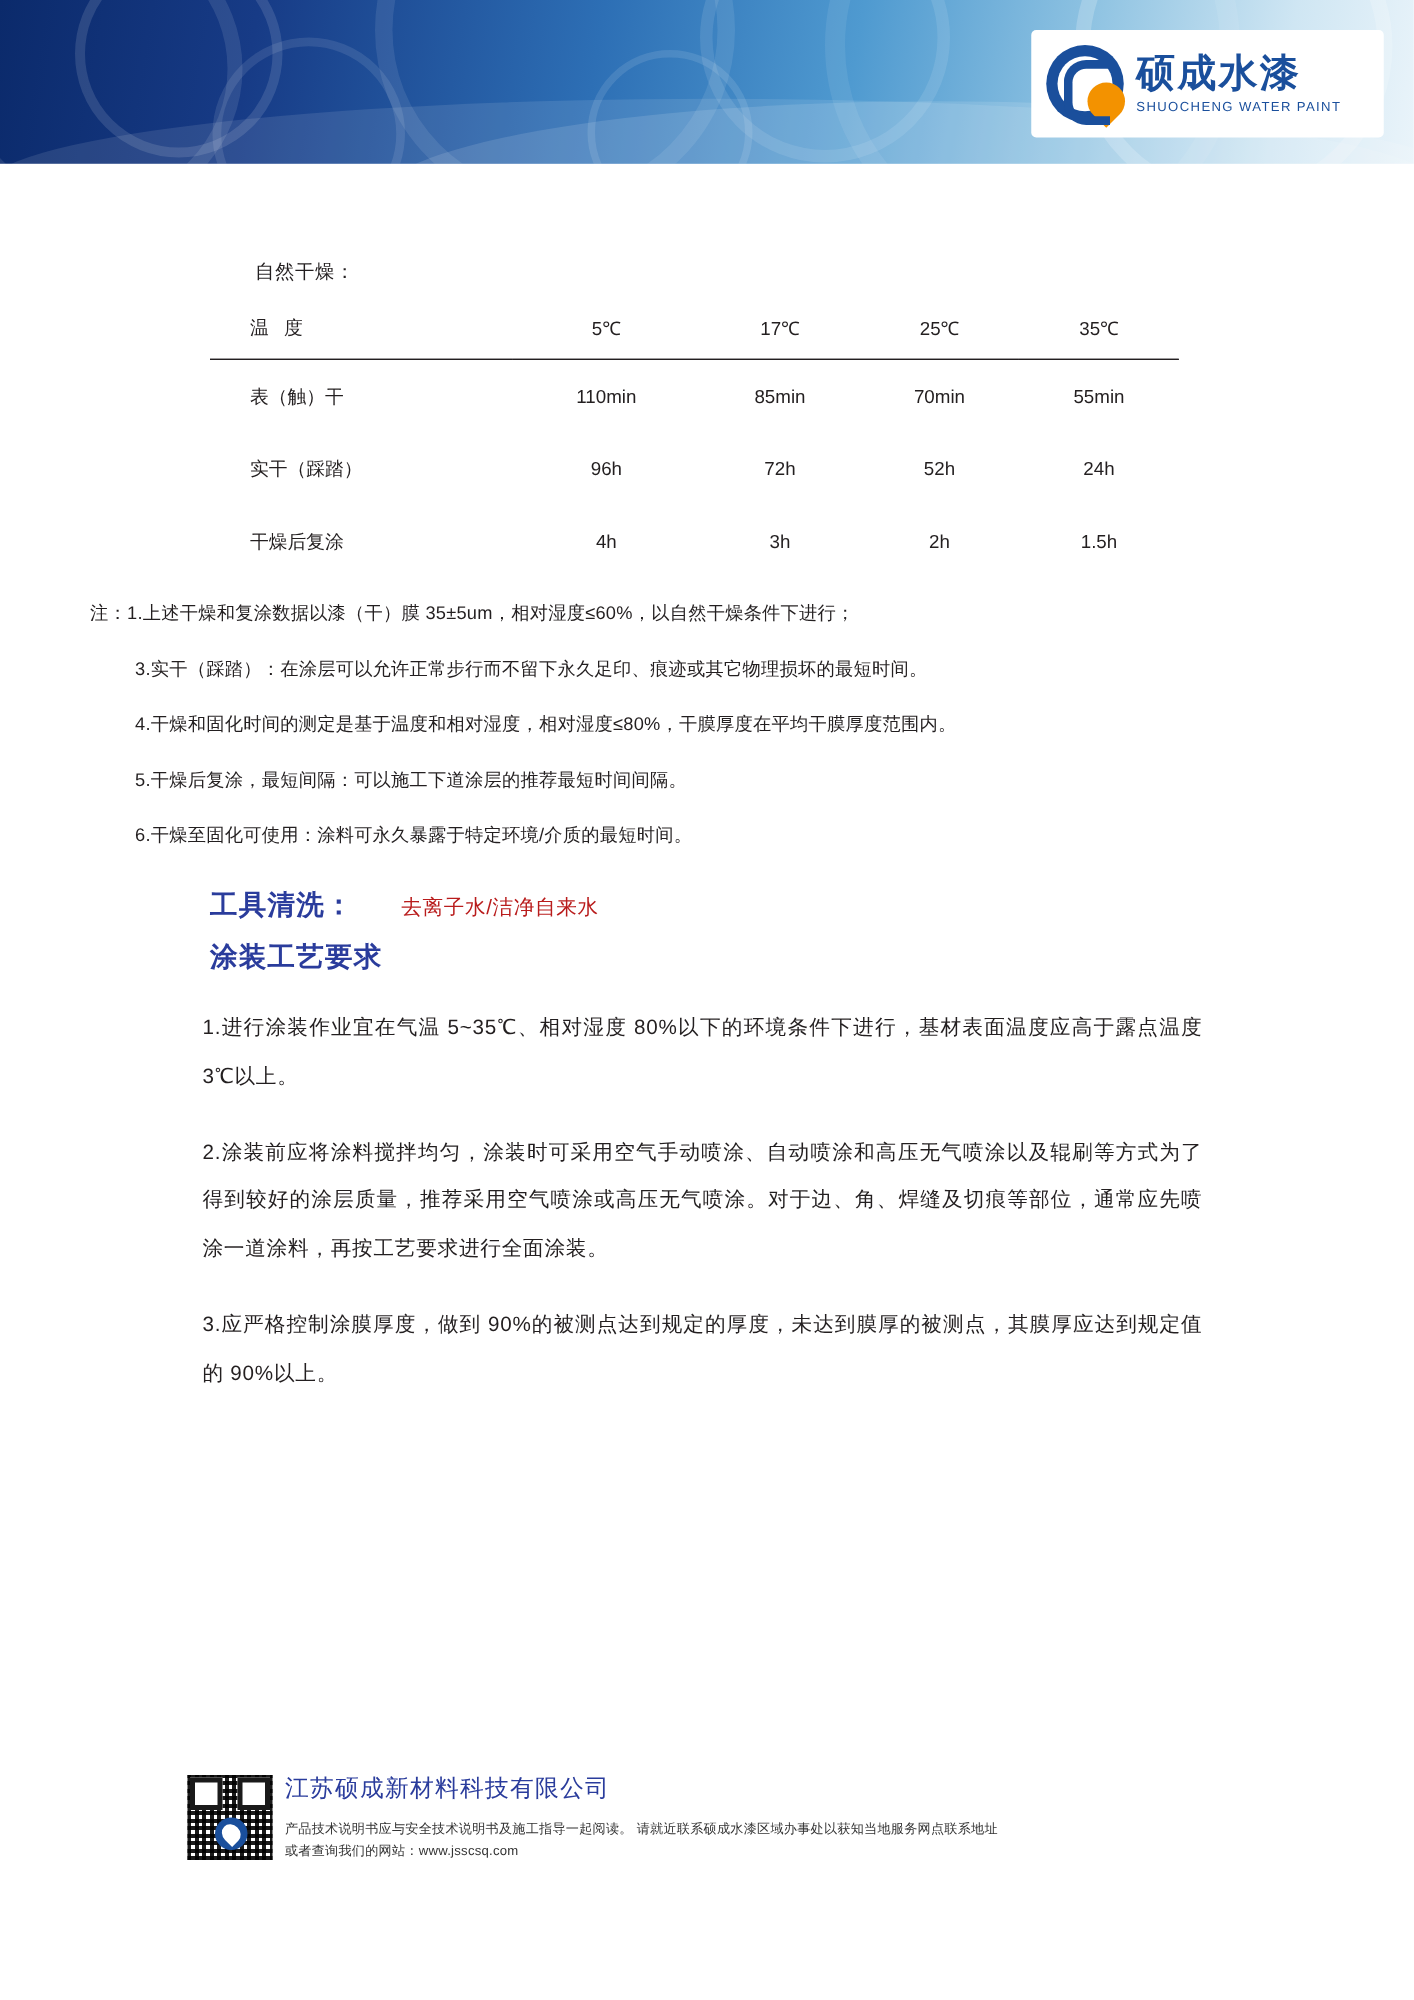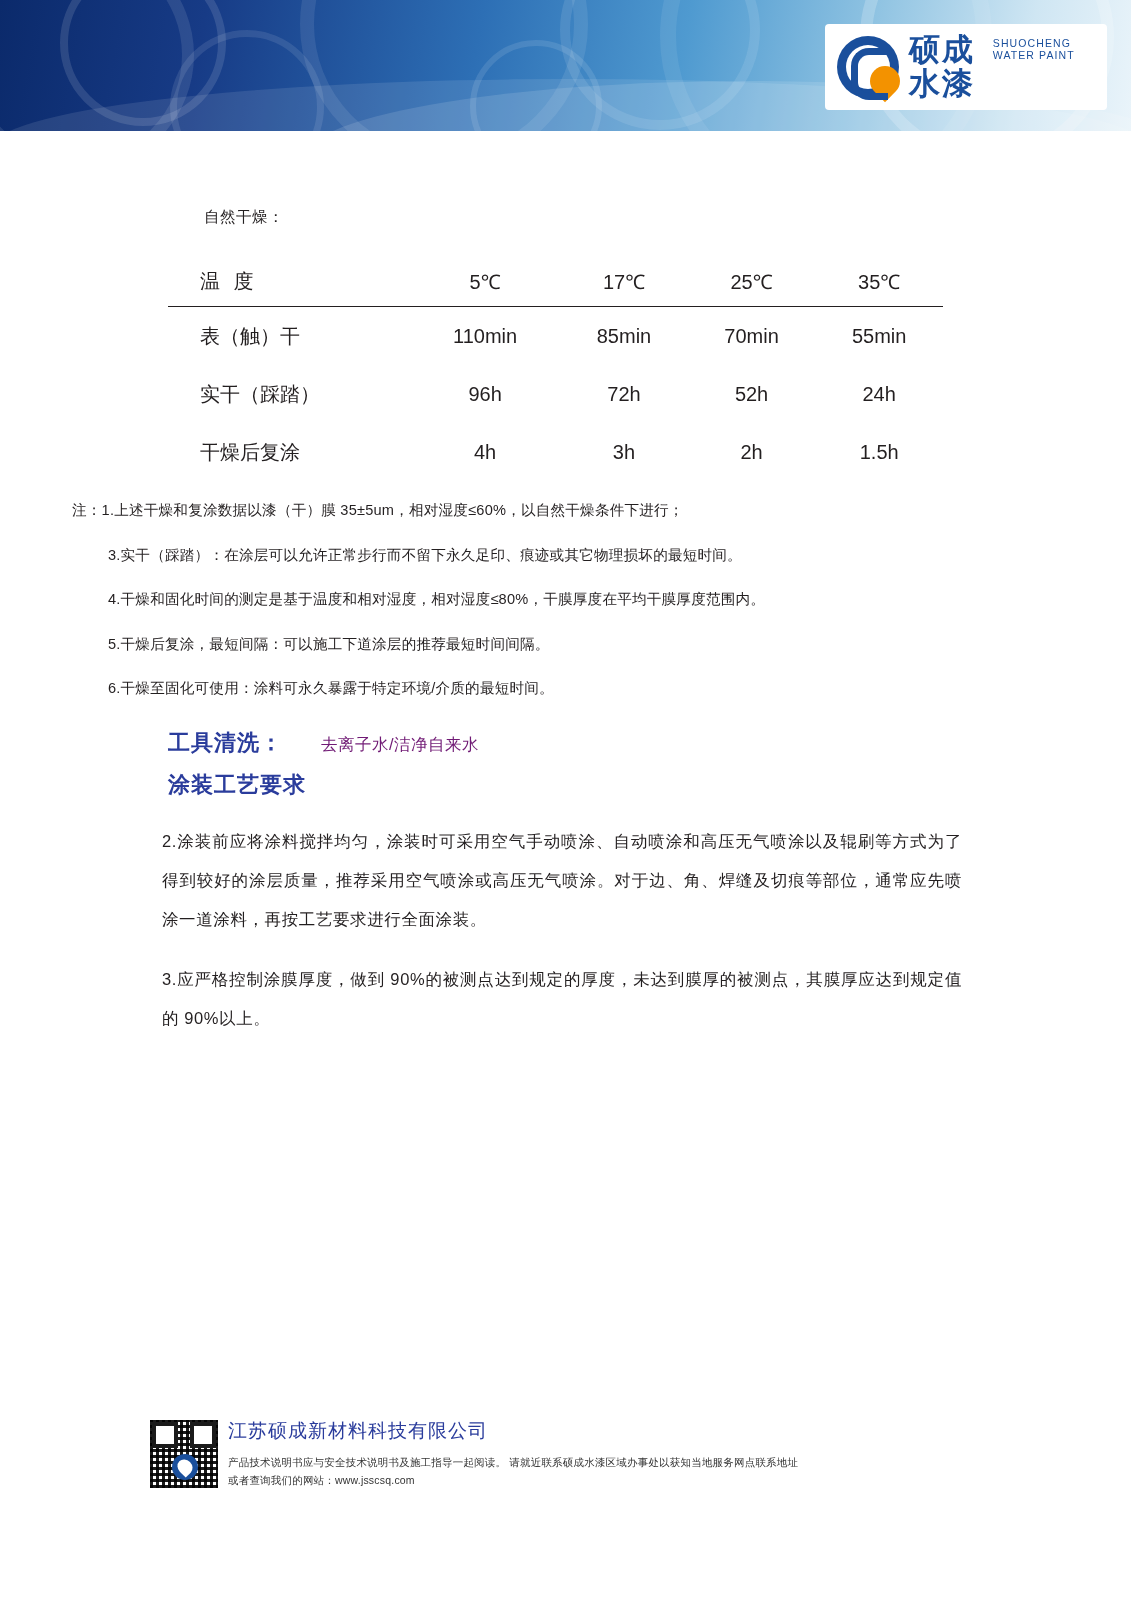--- a/index.html
+++ b/index.html
@@ -99,21 +99,21 @@
   .logo-mark .sbar {
     position: absolute;
     left: 16px; top: 14px;
     width: 30px; height: 38px;
     border-left: 7px solid #1a4f9c;
     border-top: 7px solid #1a4f9c;
     border-bottom: 7px solid #1a4f9c;
     border-radius: 18px 0 0 18px;
     z-index: 3;
   }
-  .logo-text { display: flex; justify-content: center; }
+  .logo-text { display: flex; flex-direction: column; justify-content: center; }
   .logo-cn {
     font-size: 31px;
     font-weight: bold;
     color: #1a4f9c;
     letter-spacing: 2px;
     line-height: 1.1;
   }
   .logo-en {
     font-size: 10.5px;
     color: #1a4f9c;
@@ -129,24 +129,24 @@
   }
   .intro {
     margin: 76px 0 0 204px;
     font-size: 15.5px;
     color: #231f20;
     letter-spacing: 0.5px;
   }
 
   
   table.dry-table {
-    margin: 36px 0 0 168px;
+    margin: 17px 0 0 168px;
     border-collapse: collapse;
     width: 775px;
-    font-size: 20px;
+    font-size: 15px;
   }
   table.dry-table th,
   table.dry-table td {
     padding: 0;
     font-weight: normal;
     text-align: center;
     height: 58px;
     vertical-align: middle;
     color: #231f20;
   }
@@ -180,21 +180,21 @@
   h2.section {
     color: #2a3c9c;
     font-size: 22px;
     font-weight: bold;
     margin: 28px 0 0 168px;
     letter-spacing: 1px;
     display: flex;
     align-items: baseline;
   }
   h2.section .sv {
-    color: #701a75;
+    color: #b91c1c;
     font-size: 16.5px;
     font-weight: normal;
     margin-left: 38px;
     letter-spacing: 0.5px;
   }
   h2.section.second { margin-top: 12px; }
 
   .para {
     margin: 22px 0 0 162px;
     width: 800px;
@@ -342,20 +342,21 @@
 
   <h2 class="section">
     <span>工具清洗：</span>
     <span class="sv">去离子水/洁净自来水</span>
   </h2>
 
   <h2 class="section second">
     <span>涂装工艺要求</span>
   </h2>
 
+  <div class="para">1.进行涂装作业宜在气温 5~35℃、相对湿度 80%以下的环境条件下进行，基材表面温度应高于露点温度 3℃以上。</div>
   <div class="para">2.涂装前应将涂料搅拌均匀，涂装时可采用空气手动喷涂、自动喷涂和高压无气喷涂以及辊刷等方式为了得到较好的涂层质量，推荐采用空气喷涂或高压无气喷涂。对于边、角、焊缝及切痕等部位，通常应先喷涂一道涂料，再按工艺要求进行全面涂装。</div>
   <div class="para">3.应严格控制涂膜厚度，做到 90%的被测点达到规定的厚度，未达到膜厚的被测点，其膜厚应达到规定值的 90%以上。</div>
 
 </div>
 
 <div class="footer">
   <div class="qr"></div>
   <div class="qr-badge"></div>
   <div class="company">江苏硕成新材料科技有限公司</div>
   <div class="foot-line l1">产品技术说明书应与安全技术说明书及施工指导一起阅读。 请就近联系硕成水漆区域办事处以获知当地服务网点联系地址</div>

